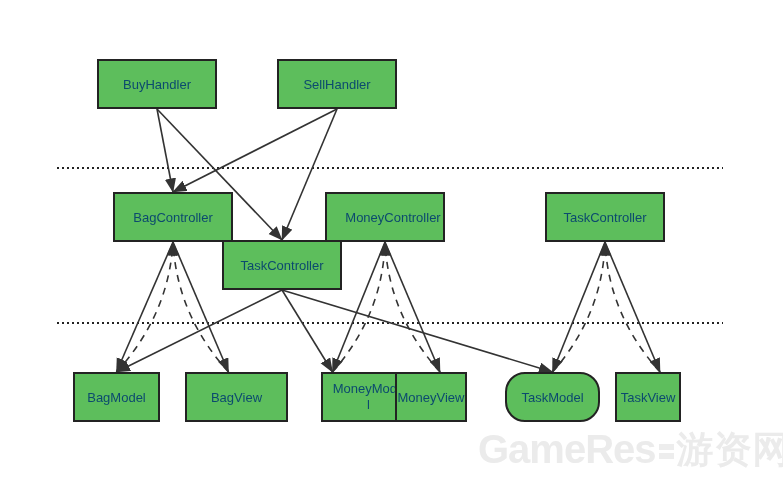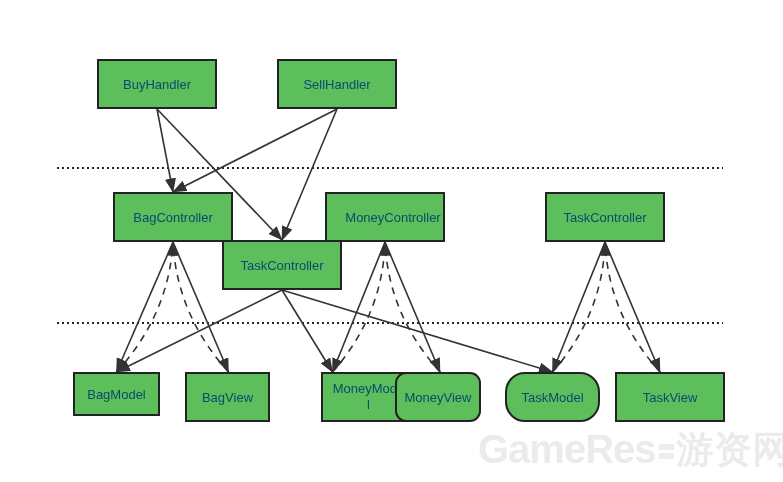--- a/index.html
+++ b/index.html
@@ -130,41 +130,41 @@
   </div>
 
   <div class="node" style="left:545px; top:192px; width:120px; height:50px;">
     <span class="lbl">TaskController</span>
   </div>
 
   <div class="node" style="left:222px; top:240px; width:120px; height:50px; z-index:3;">
     <span class="lbl">TaskController</span>
   </div>
 
-  <div class="node" style="left:73px; top:372px; width:87px; height:44px;">
+  <div class="node" style="left:73px; top:372px; width:87px; height:50px;">
     <span class="lbl">BagModel</span>
   </div>
 
-  <div class="node" style="left:185px; top:372px; width:85px; height:50px;">
+  <div class="node" style="left:185px; top:372px; width:103px; height:50px;">
     <span class="lbl">BagView</span>
   </div>
 
   <div class="node wrap-tight" style="left:285px; top:372px; width:95px; height:50px;margin-left:36px;">
     <span class="lbl">MoneyModel</span>
   </div>
 
-  <div class="node" style="left:395px; top:372px; width:86px; height:50px;border-radius:11px;">
+  <div class="node" style="left:395px; top:372px; width:72px; height:50px;">
     <span class="lbl">MoneyView</span>
   </div>
 
   <div class="node" style="left:505px; top:372px; width:95px; height:50px;border-radius:20px;">
     <span class="lbl">TaskModel</span>
   </div>
 
-  <div class="node" style="left:615px; top:372px; width:110px; height:50px;">
+  <div class="node" style="left:615px; top:372px; width:66px; height:50px;">
     <span class="lbl">TaskView</span>
   </div>
 
   <div class="watermark">
     <span class="latin">GameRes</span>
     <span class="seal">
         <i></i>
         <i></i>
       </span>
     <span class="cjk">游资网</span>

